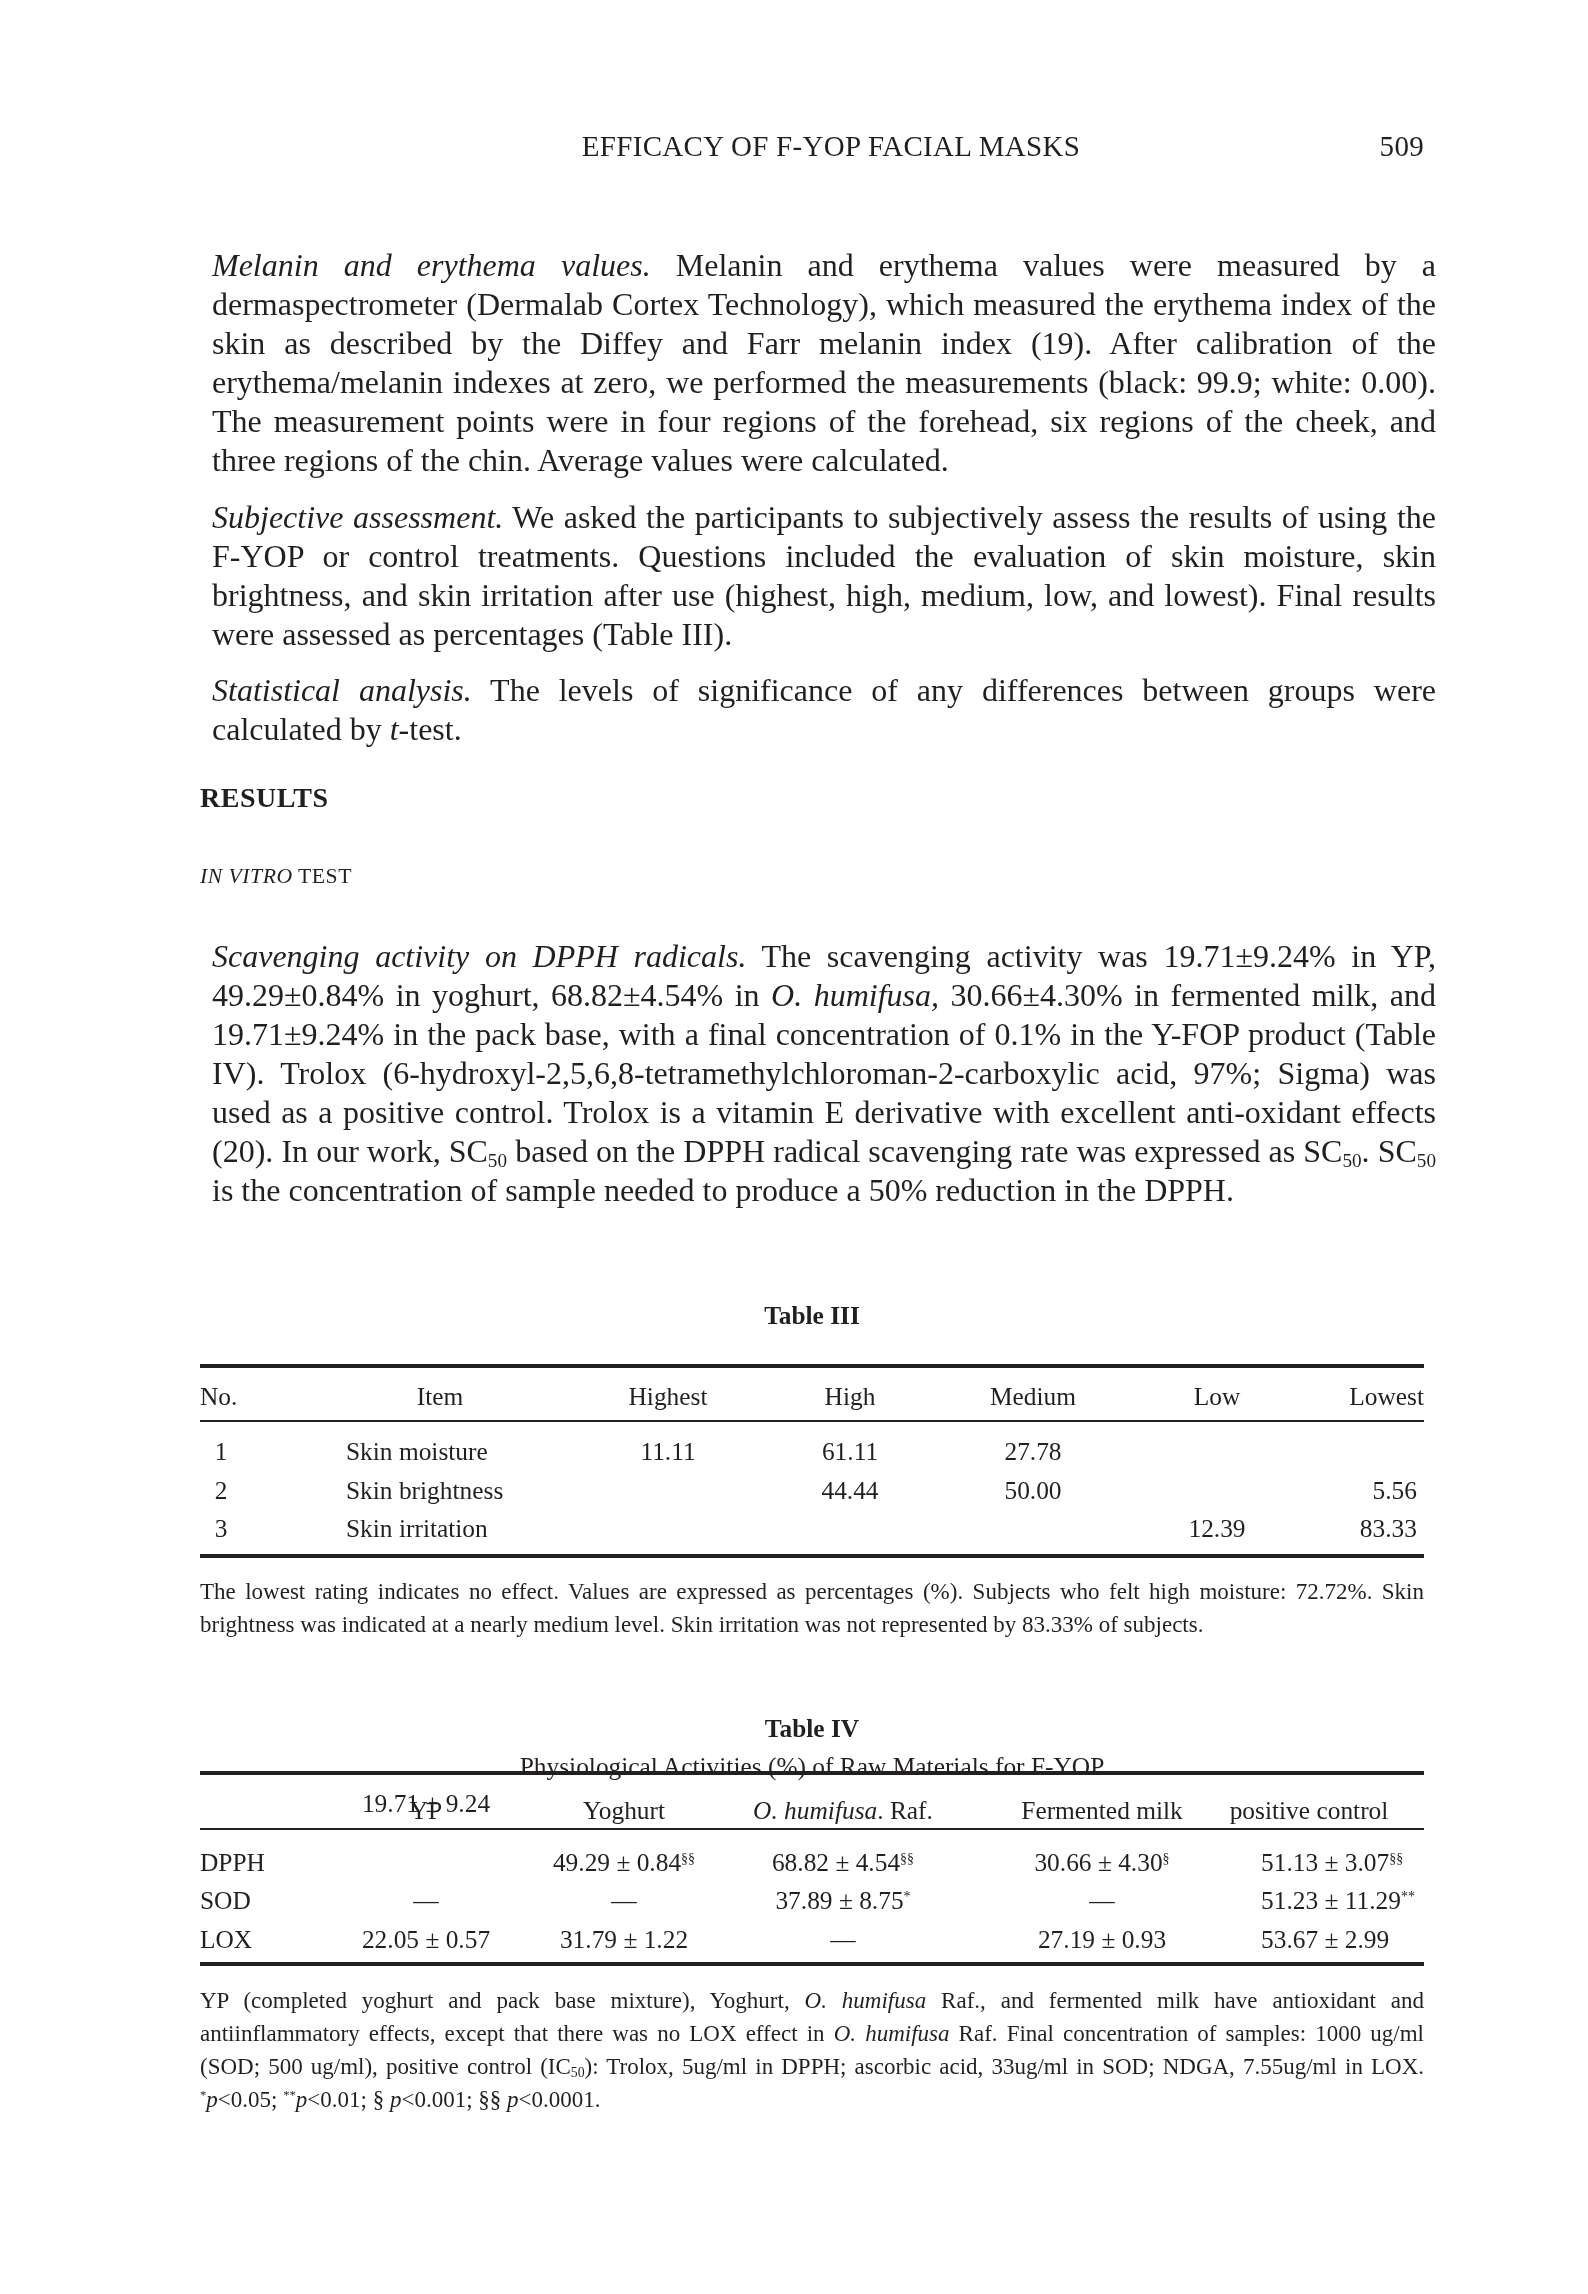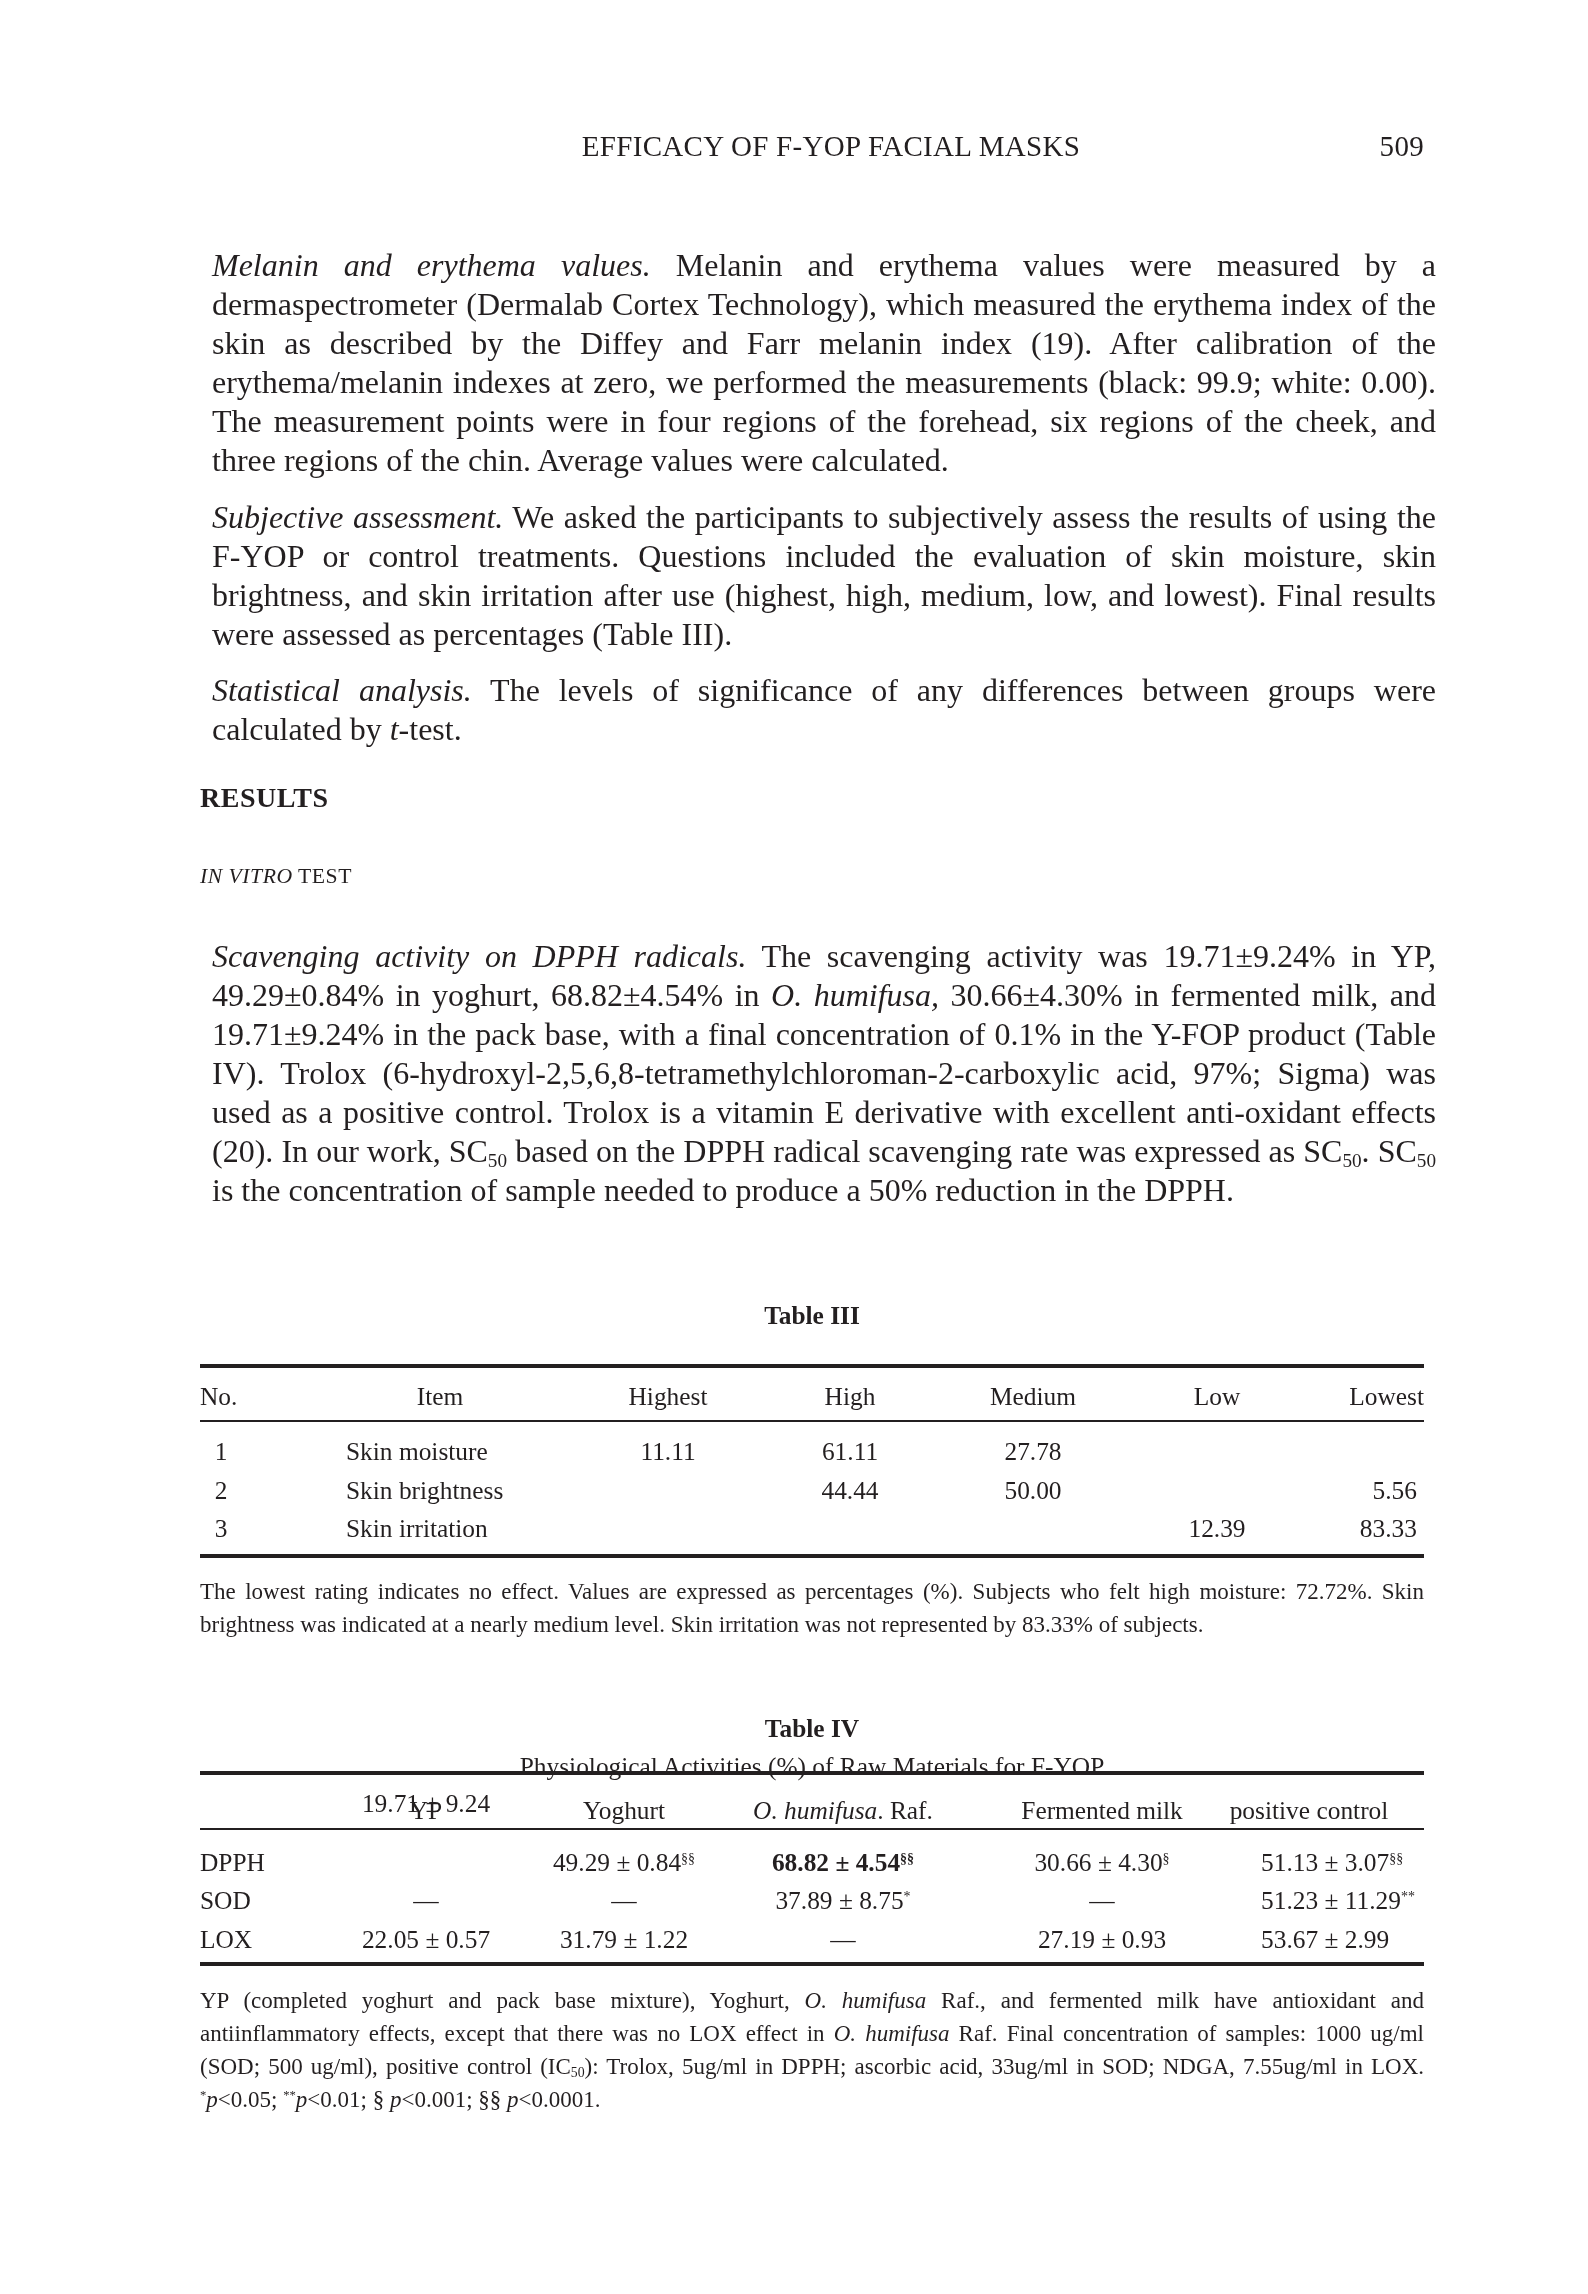--- a/index.html
+++ b/index.html
@@ -115,21 +115,21 @@
       <div class="cell c" style="top:1794px; left:643px;"><i>O. humifusa</i><span>. Raf.</span></div>
       <div class="cell c" style="top:1794px; left:902px;">Fermented milk</div>
       <div class="cell c" style="top:1794px; left:1109px;">positive control</div>
     </div>
     <div class="rule-thin" style="top:1828px;"></div>
 
     <div>
       <div class="cell" style="top:1846px; left:0;">DPPH</div>
       <div class="cell c" style="top:1787px; left:226px;"><span>19.71 ± 9.24</span><sup></sup></div>
       <div class="cell c" style="top:1846px; left:424px;"><span>49.29 ± 0.84</span><sup>§§</sup></div>
-      <div class="cell c" style="top:1846px; left:643px;font-weight:bold;"><span>68.82 ± 4.54</span><sup>§§</sup></div>
+      <div class="cell c" style="top:1846px; left:643px;"><span>68.82 ± 4.54</span><sup>§§</sup></div>
       <div class="cell c" style="top:1846px; left:902px;"><span>30.66 ± 4.30</span><sup>§</sup></div>
       <div class="cell" style="top:1846px; left:1061px;"><span>51.13 ± 3.07</span><sup>§§</sup></div>
     </div>
 
     <div>
       <div class="cell" style="top:1884px; left:0;">SOD</div>
       <div class="cell c" style="top:1884px; left:226px;"><span>—</span><sup></sup></div>
       <div class="cell c" style="top:1884px; left:424px;"><span>—</span><sup></sup></div>
       <div class="cell c" style="top:1884px; left:643px;"><span>37.89 ± 8.75</span><sup>*</sup></div>
       <div class="cell c" style="top:1884px; left:902px;"><span>—</span><sup></sup></div>

